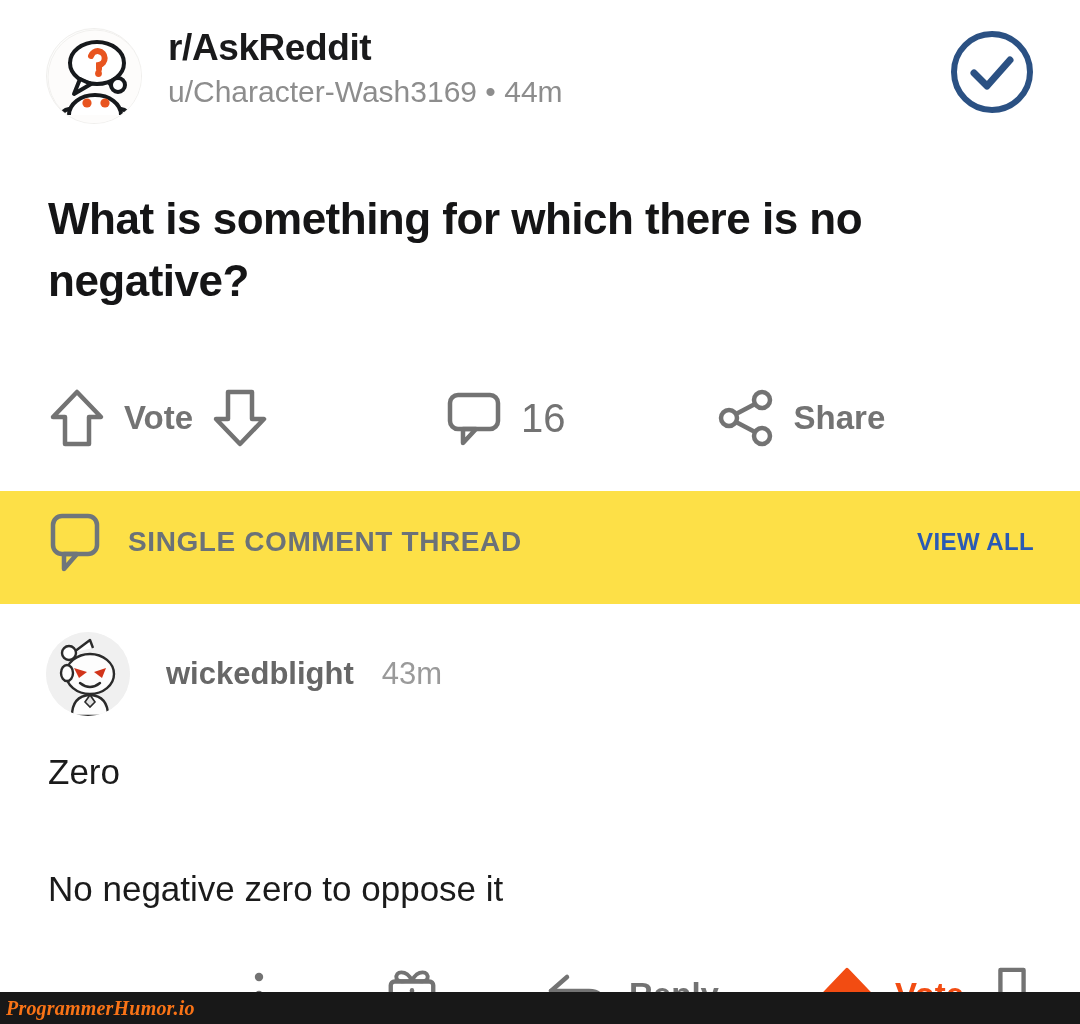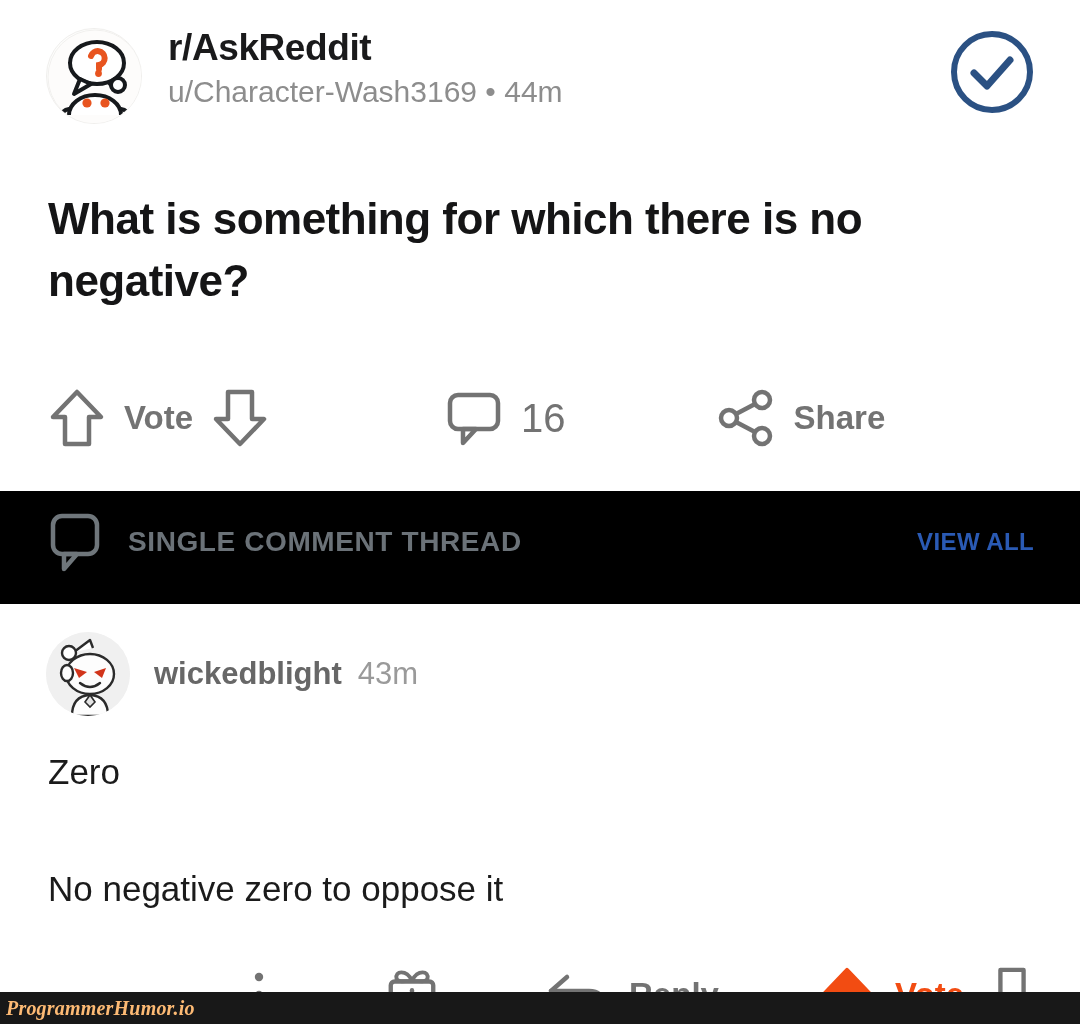--- a/index.html
+++ b/index.html
@@ -107,21 +107,21 @@
 
   .count-label {
     font-size: 40px;
     font-weight: normal;
     color: #737373;
     margin-left: 18px;
   }
 
   
   .thread-banner {
-    background: #000000;
+    background: #fde047;
     height: 113px;
     display: flex;
     align-items: center;
     padding: 0 46px 12px 48px;
     margin-top: 18px;
   }
 
   .thread-banner-label {
     font-size: 28px;
     font-weight: bold;
@@ -136,20 +136,21 @@
     font-weight: bold;
     color: #2a5ab4;
     letter-spacing: 0.4px;
   }
 
   
   .comment-header {
     display: flex;
     align-items: center;
     padding: 28px 48px 0 46px;
+    gap: 12px;
   }
 
   .comment-avatar {
     width: 84px;
     height: 84px;
     border-radius: 50%;
     background: #f1f1f1;
     flex: 0 0 auto;
     position: relative;
     overflow: hidden;
@@ -224,21 +225,21 @@
     background: #181818;
     display: flex;
     align-items: center;
   }
 
   .watermark-text {
     font-family: "Liberation Serif", serif;
     font-style: italic;
     font-weight: bold;
     font-size: 20px;
-    color: #fdba74;
+    color: #f97316;
     padding-left: 6px;
     letter-spacing: 0.2px;
   }
 
   svg { display: block; }
 </style>
 </head>
 <body>
 
 <div id="screen">

